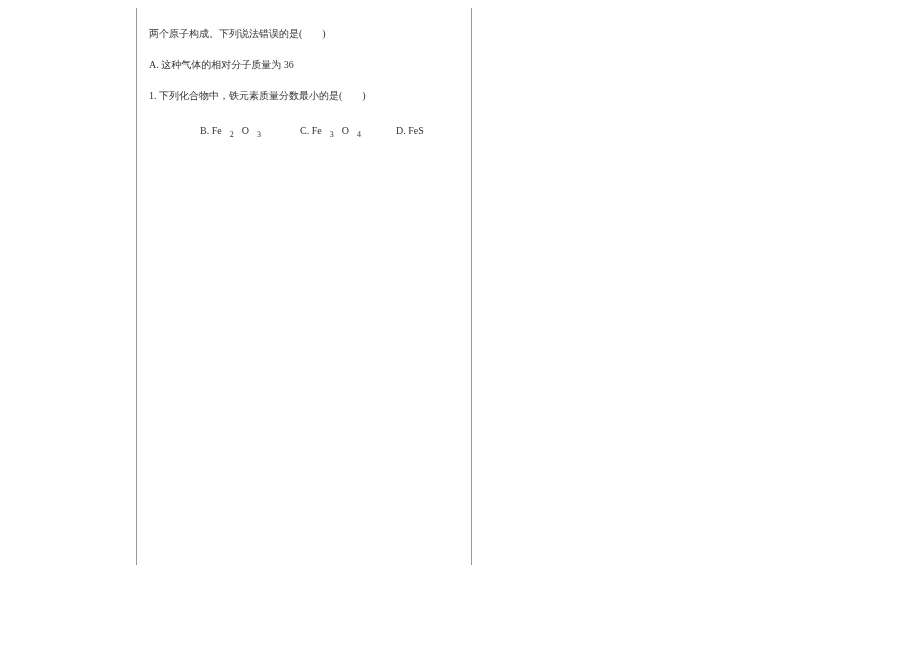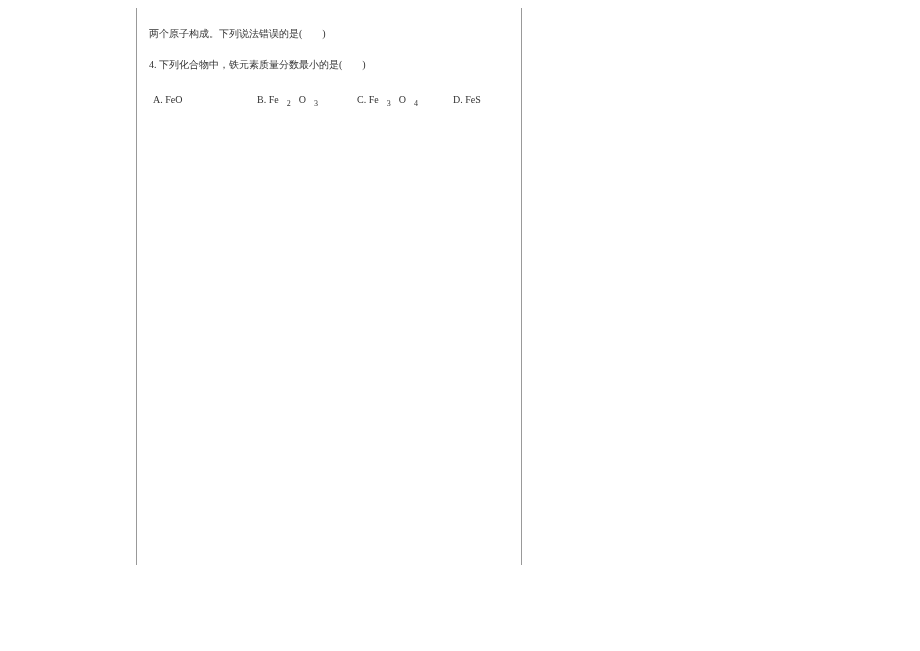--- a/index.html
+++ b/index.html
@@ -42,36 +42,36 @@
     }
     .options-row {
       display: flex;
       line-height: 2.3;
       gap: 0;
     }
     .opt {
       display: inline-block;
     }
     .opt-a { width: 100px; }
-    .opt-b { width: 100px; }
+    .opt-b { width: 100px; margin-left: 43px; }
     .opt-c { width: 100px; }
     .opt-d { width: 60px; }
     sub {
       font-size: 8px;
       vertical-align: sub;
     }
   </style>
 </head>
 <body>
 
 <div class="page-container">
   <div class="column column-left">
     <div class="line">两个原子构成。下列说法错误的是(　　)</div>
-    <div class="line">4. 下列化合物中，铁元素质量分数最小的是(　　)</div>
+    <div class="line">A. 这种气体的相对分子质量为 36</div>
+    <div class="line">1. 下列化合物中，铁元素质量分数最小的是(　　)</div>
     <div class="options-row">
-      <span class="opt opt-a">A. FeO</span>
       <span class="opt opt-b"><span>B. Fe</span><sub>2</sub><span>O</span><sub>3</sub></span>
       <span class="opt opt-c"><span>C. Fe</span><sub>3</sub><span>O</span><sub>4</sub></span>
       <span class="opt opt-d">D. FeS</span>
     </div>
   </div>
   <div class="column column-right"></div>
 </div>
 
 </body></html>

